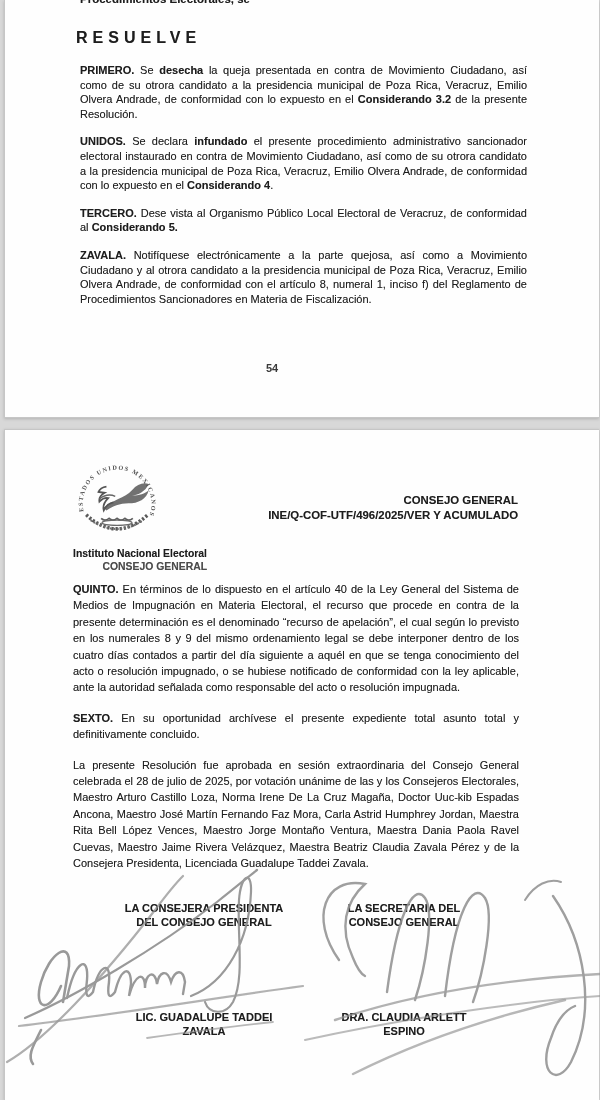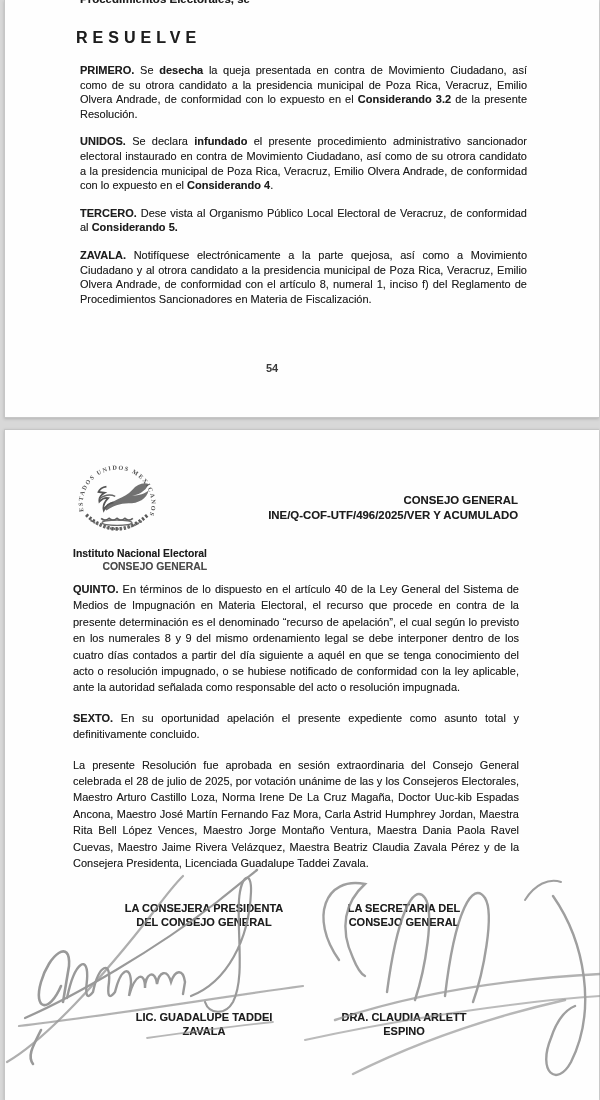--- a/index.html
+++ b/index.html
@@ -120,21 +120,21 @@
     <div class="org-line2">CONSEJO GENERAL</div>
   </div>
 
   <div class="case-block doc-text">
     <div>CONSEJO GENERAL</div>
     <div>INE/Q-COF-UTF/496/2025/VER Y ACUMULADO</div>
   </div>
 
   <div class="body-col2 doc-text">
     <p class="para"><b>QUINTO. </b><span>En términos de lo dispuesto en el artículo 40 de la Ley General del Sistema de Medios de Impugnación en Materia Electoral, el recurso que procede en contra de la presente determinación es el denominado “recurso de apelación”, el cual según lo previsto en los numerales 8 y 9 del mismo ordenamiento legal se debe interponer dentro de los cuatro días contados a partir del día siguiente a aquél en que se tenga conocimiento del acto o resolución impugnado, o se hubiese notificado de conformidad con la ley aplicable, ante la autoridad señalada como responsable del acto o resolución impugnada.</span></p>
-    <p class="para"><b>SEXTO. </b><span>En su oportunidad apelación el presente expediente como asunto total y definitivamente concluido.</span></p>
+    <p class="para"><b>SEXTO. </b><span>En su oportunidad archívese el presente expediente total asunto total y definitivamente concluido.</span></p>
     <p class="para"><span>La presente Resolución fue aprobada en sesión extraordinaria del Consejo General celebrada el 28 de julio de 2025, por votación unánime de las y los Consejeros Electorales, Maestro Arturo Castillo Loza, Norma Irene De La Cruz Magaña, Doctor Uuc-kib Espadas Ancona, Maestro José Martín Fernando Faz Mora, Carla Astrid Humphrey Jordan, Maestra Rita Bell López Vences, Maestro Jorge Montaño Ventura, Maestra Dania Paola Ravel Cuevas, Maestro Jaime Rivera Velázquez, Maestra Beatriz Claudia Zavala Pérez y de la Consejera Presidenta, Licenciada Guadalupe Taddei Zavala.</span></p>
   </div>
 
   <div class="sig-titles">
     <div class="sig-cell sig-left doc-text">
       <div>LA CONSEJERA PRESIDENTA</div>
       <div>DEL CONSEJO GENERAL</div>
     </div>
     <div class="sig-cell sig-right doc-text">
       <div>LA SECRETARIA DEL</div>

